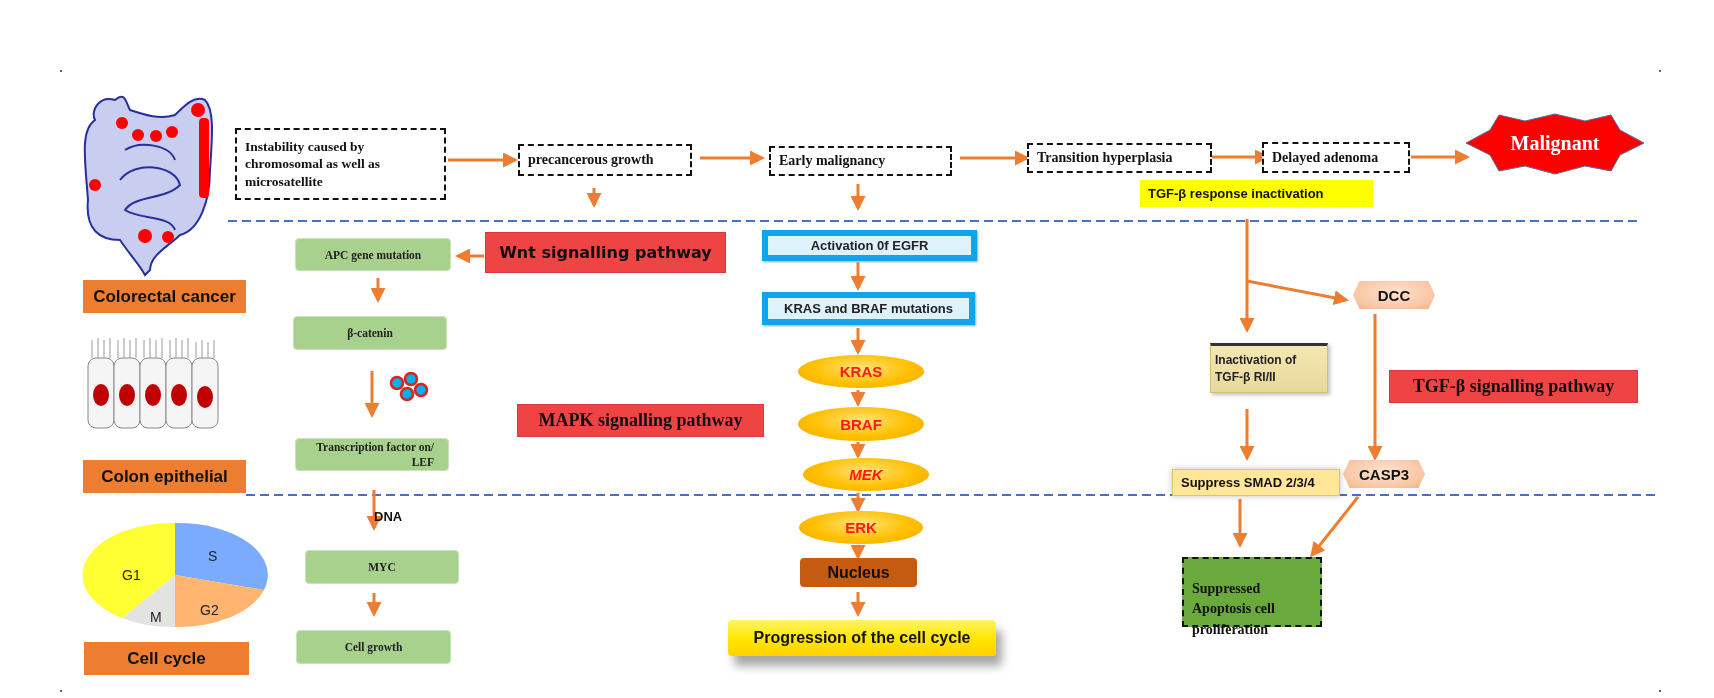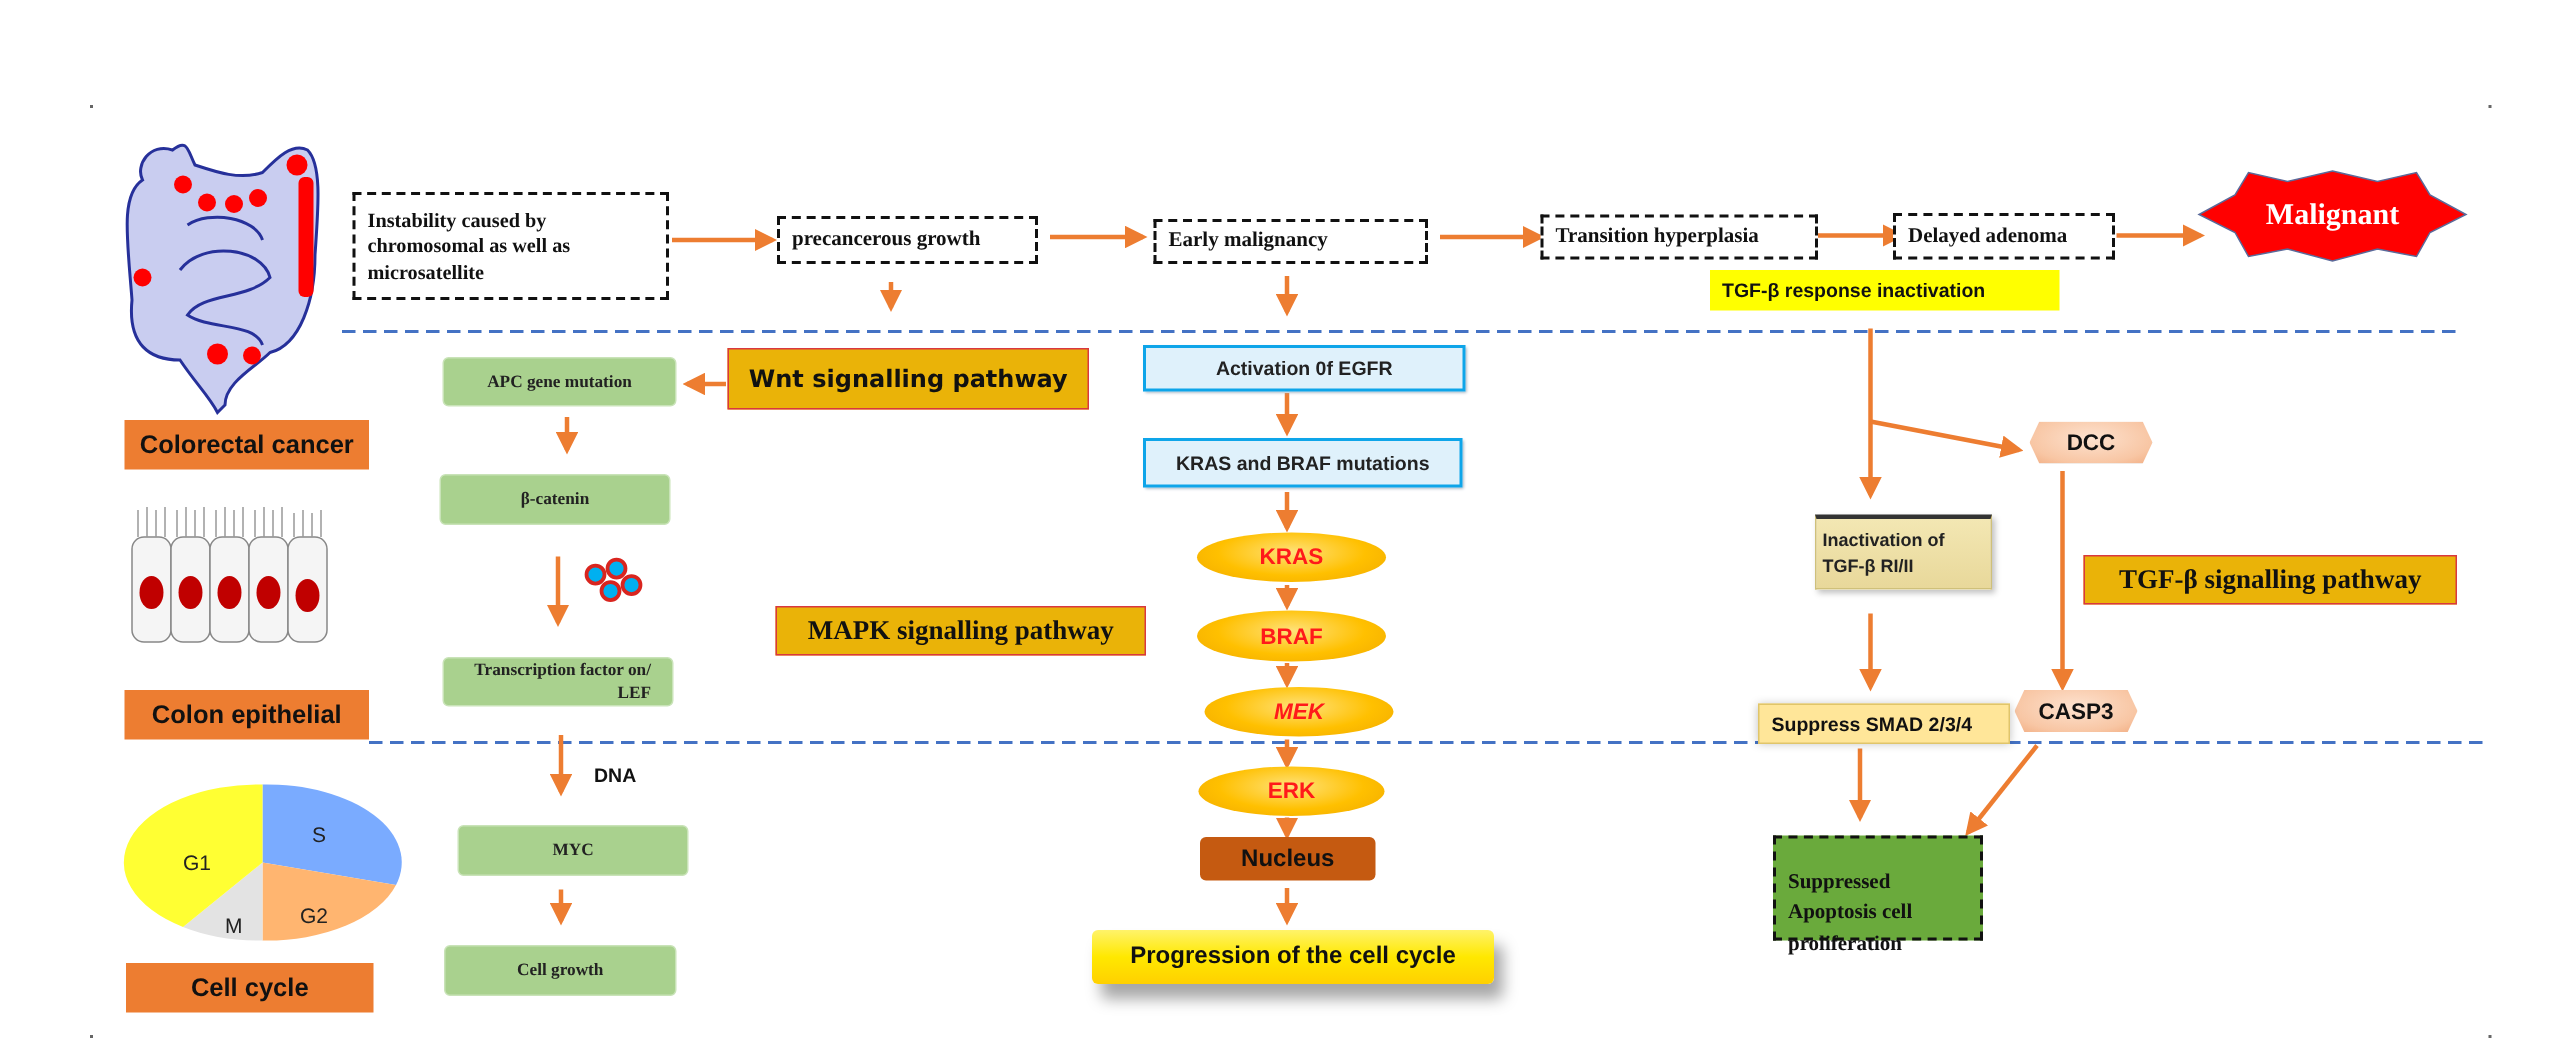--- a/index.html
+++ b/index.html
@@ -2,23 +2,23 @@
 <html><head>
 <meta charset="utf-8">
 <style>
   html, body { margin:0; padding:0; background:#ffffff; }
   body { width:1714px; height:698px; position:relative; overflow:hidden; font-family:"Liberation Sans", sans-serif; }
   .abs { position:absolute; box-sizing:border-box; }
   .serif { font-family:"Liberation Serif", serif; font-weight:bold; }
   .sans { font-family:"DejaVu Sans", sans-serif; }
   .dashed-box { border:2.5px dashed #111; background:#fff; color:#111; display:flex; align-items:center; padding:0 8px; }
   .green-box { background:#a9d18e; border:1px solid #c9e3b8; border-radius:4px; display:flex; align-items:center; justify-content:center; text-align:center; font-size:11.5px; color:#222; }
-  .blue-label { background:#eab308; border:1.5px solid #d9383f; display:flex; align-items:center; justify-content:center; color:#111; }
+  .blue-label { background:#ef4444; border:1.5px solid #d9383f; display:flex; align-items:center; justify-content:center; color:#111; }
   .orange-label { background:#ed7d31; display:flex; align-items:center; justify-content:center; color:#111; font-size:17px; font-weight:bold; }
-  .egfr-box { background:#dff1fb; border:2px solid #0ea5e9; box-shadow:1px 1px 2px #9ab; display:flex; align-items:center; justify-content:center; font-size:13px; font-weight:bold; color:#222; }
+  .egfr-box { background:#dff1fb; border:6px solid #0ea5e9; box-shadow:1px 1px 2px #9ab; display:flex; align-items:center; justify-content:center; font-size:13px; font-weight:bold; color:#222; }
   .ellipse { border-radius:50%; background:radial-gradient(ellipse at 50% 40%, #ffe27a 0%, #ffc000 55%, #f0a800 100%); display:flex; align-items:center; justify-content:center; color:#ff1a1a; font-weight:bold; font-size:15px; }
   .peach { display:flex; align-items:center; justify-content:center; font-weight:bold; font-size:15px; color:#111;
            background:radial-gradient(ellipse at 50% 40%, #fde2cf 0%, #f8c6a4 70%, #f2ae83 100%);
            clip-path:polygon(8% 0,92% 0,100% 50%,92% 100%,8% 100%,0 50%); }
   svg.overlay { position:absolute; left:0; top:0; }
 </style>
 </head>
 <body>
 
 <svg class="overlay" width="1714" height="698">
@@ -147,21 +147,21 @@
 
 <div class="abs" style="left:122px;top:567px;font-size:14px;color:#222;">G1</div>
 <div class="abs" style="left:208px;top:548px;font-size:14px;color:#222;">S</div>
 <div class="abs" style="left:200px;top:602px;font-size:14px;color:#222;">G2</div>
 <div class="abs" style="left:150px;top:609px;font-size:14px;color:#222;">M</div>
 
 <div class="abs blue-label sans" style="left:485px;top:232px;width:241px;height:41px;font-size:16px;font-weight:bold;">Wnt signalling pathway</div>
 <div class="abs green-box serif" style="left:295px;top:238px;width:156px;height:33px;">APC  gene mutation</div>
 <div class="abs green-box serif" style="left:293px;top:316px;width:154px;height:34px;">β-catenin</div>
 <div class="abs green-box serif" style="left:295px;top:438px;width:154px;height:33px;line-height:1.25;padding:0 14px;text-align:right;">Transcription  factor on/ LEF</div>
-<div class="abs" style="left:396px;top:509px;font-size:13px;font-weight:bold;color:#111;">DNA</div>
+<div class="abs" style="left:374px;top:509px;font-size:13px;font-weight:bold;color:#111;">DNA</div>
 <div class="abs green-box serif" style="left:305px;top:550px;width:154px;height:34px;">MYC</div>
 <div class="abs green-box serif" style="left:296px;top:630px;width:155px;height:34px;">Cell growth</div>
 
 <div class="abs blue-label serif" style="left:517px;top:404px;width:247px;height:33px;font-size:18px;">MAPK signalling pathway</div>
 <div class="abs egfr-box" style="left:762px;top:230px;width:215px;height:31px;">Activation 0f EGFR</div>
 <div class="abs egfr-box" style="left:762px;top:292px;width:213px;height:33px;">KRAS and BRAF mutations</div>
 <div class="abs ellipse" style="left:798px;top:355px;width:126px;height:33px;">KRAS</div>
 <div class="abs ellipse" style="left:798px;top:407px;width:126px;height:34px;">BRAF</div>
 <div class="abs ellipse" style="left:803px;top:458px;width:126px;height:33px;font-style:italic;">MEK</div>
 <div class="abs ellipse" style="left:799px;top:511px;width:124px;height:33px;">ERK</div>

